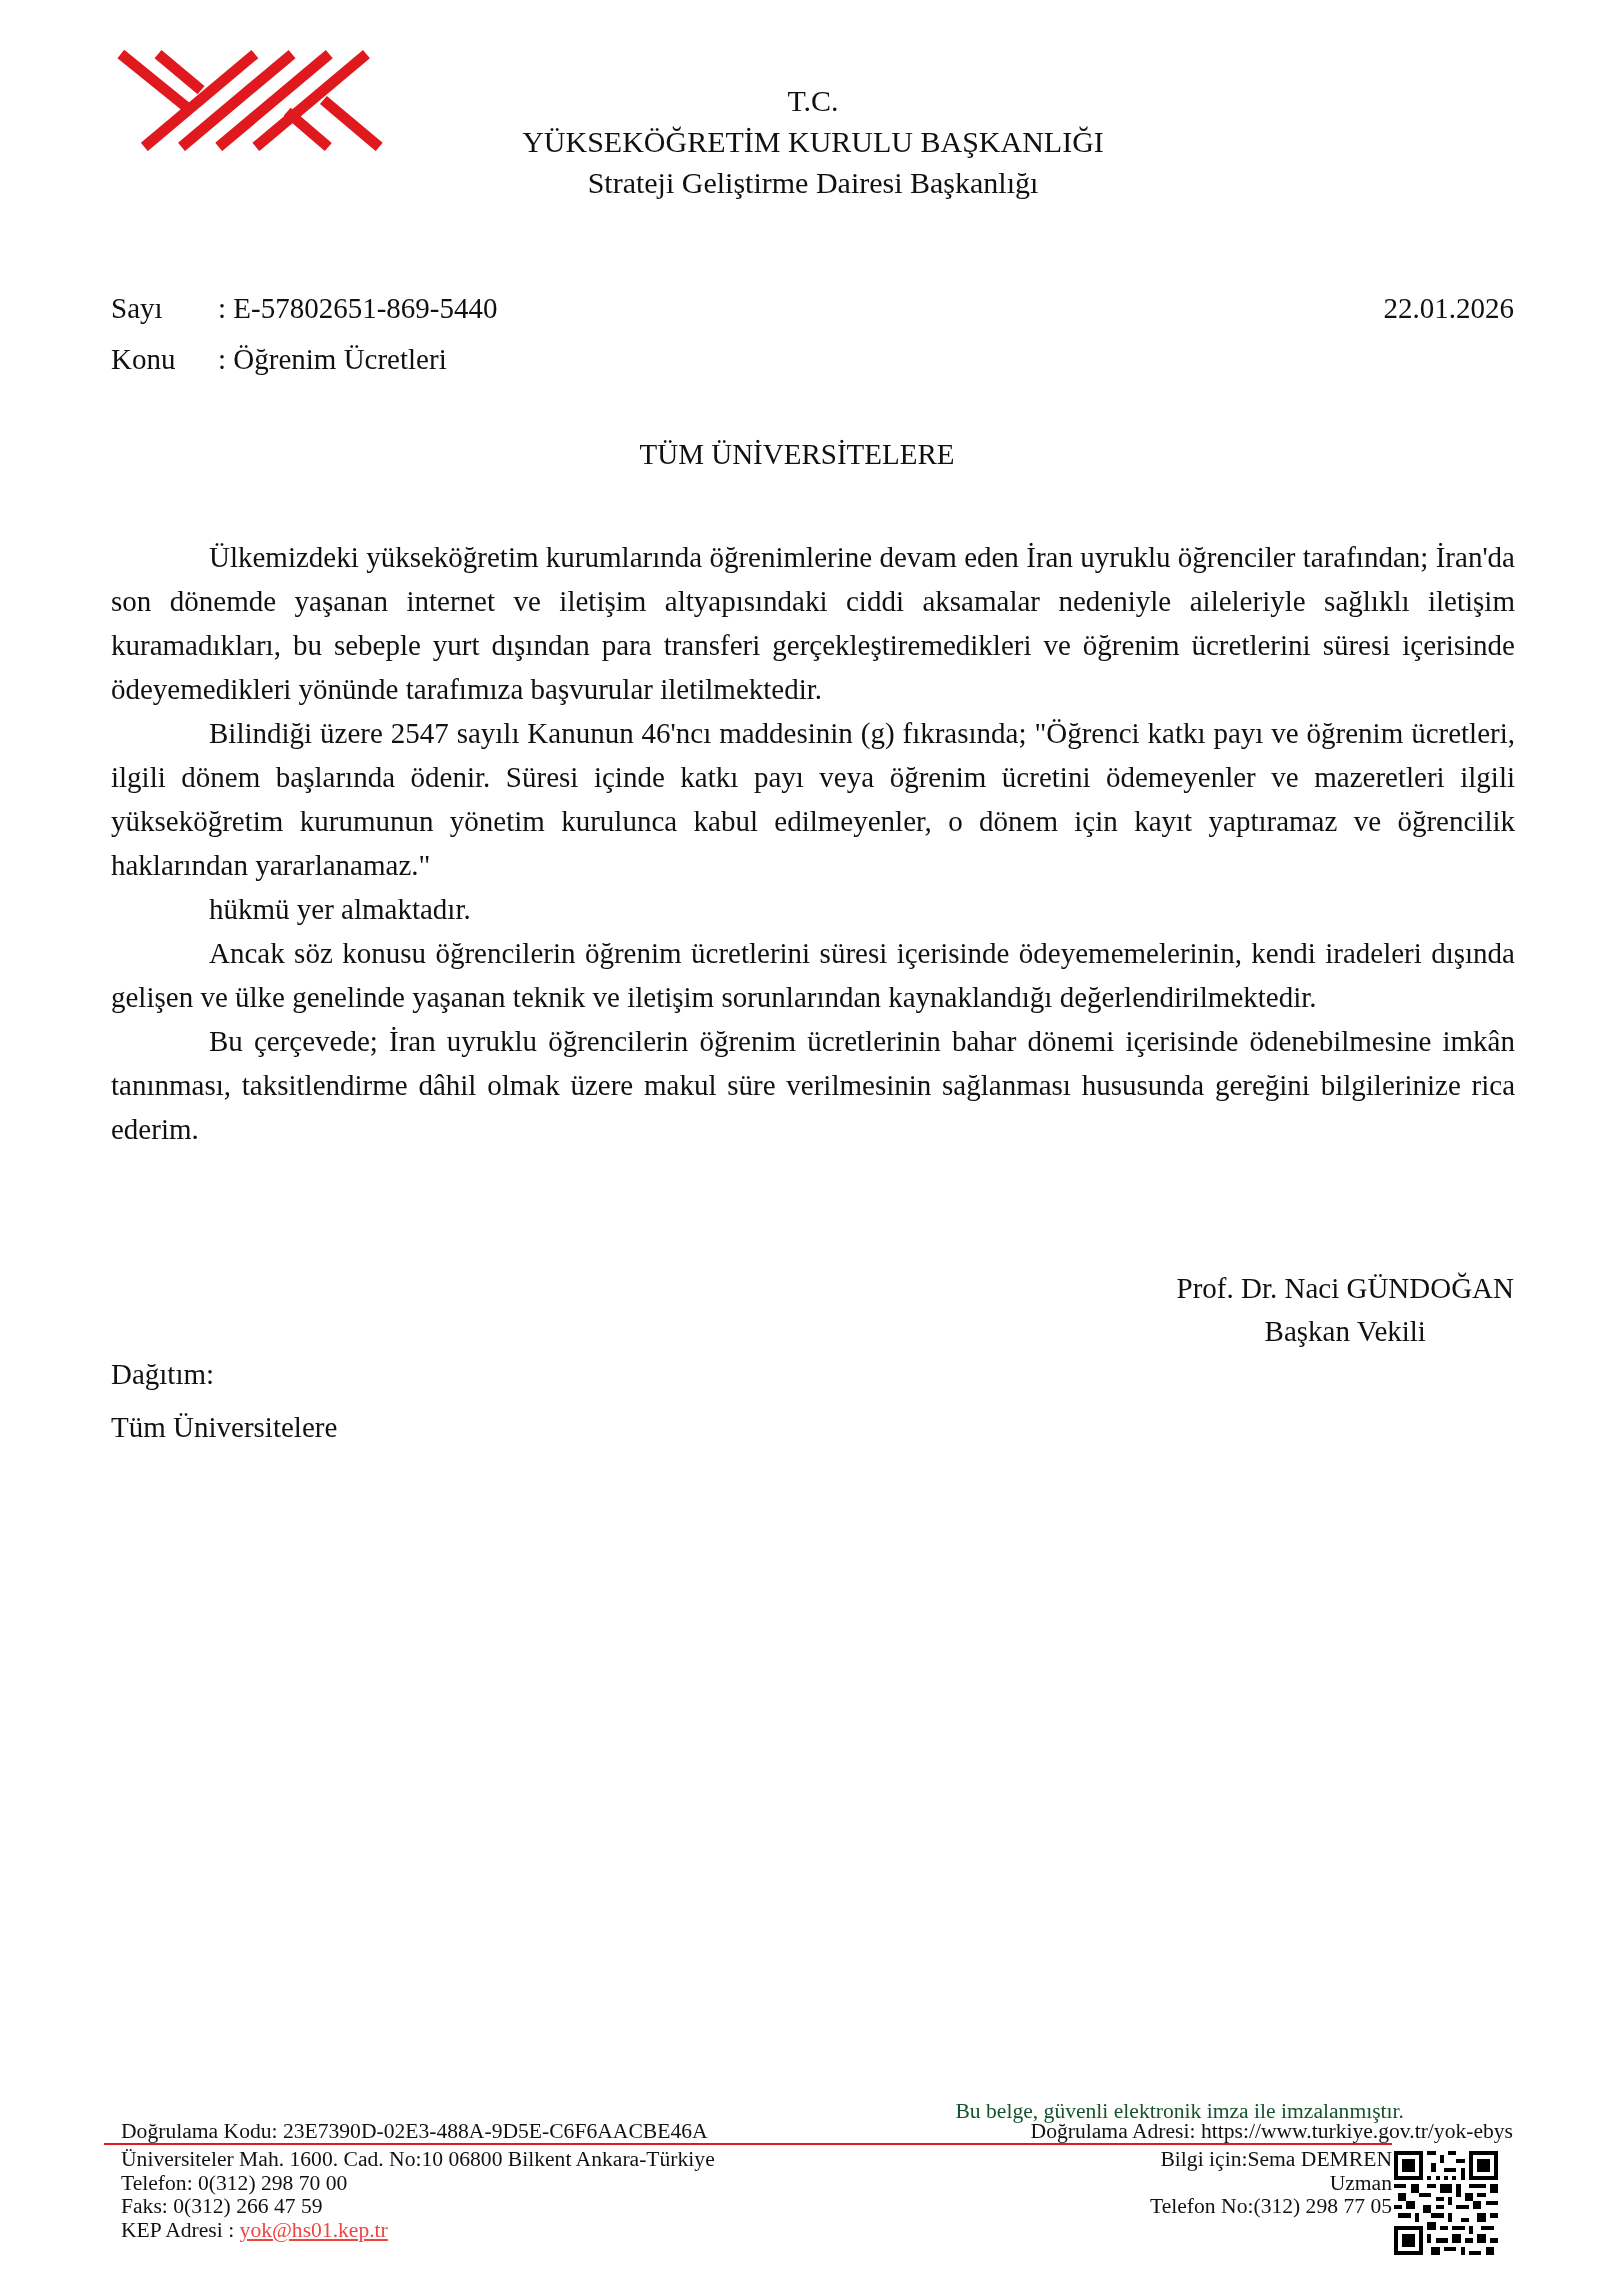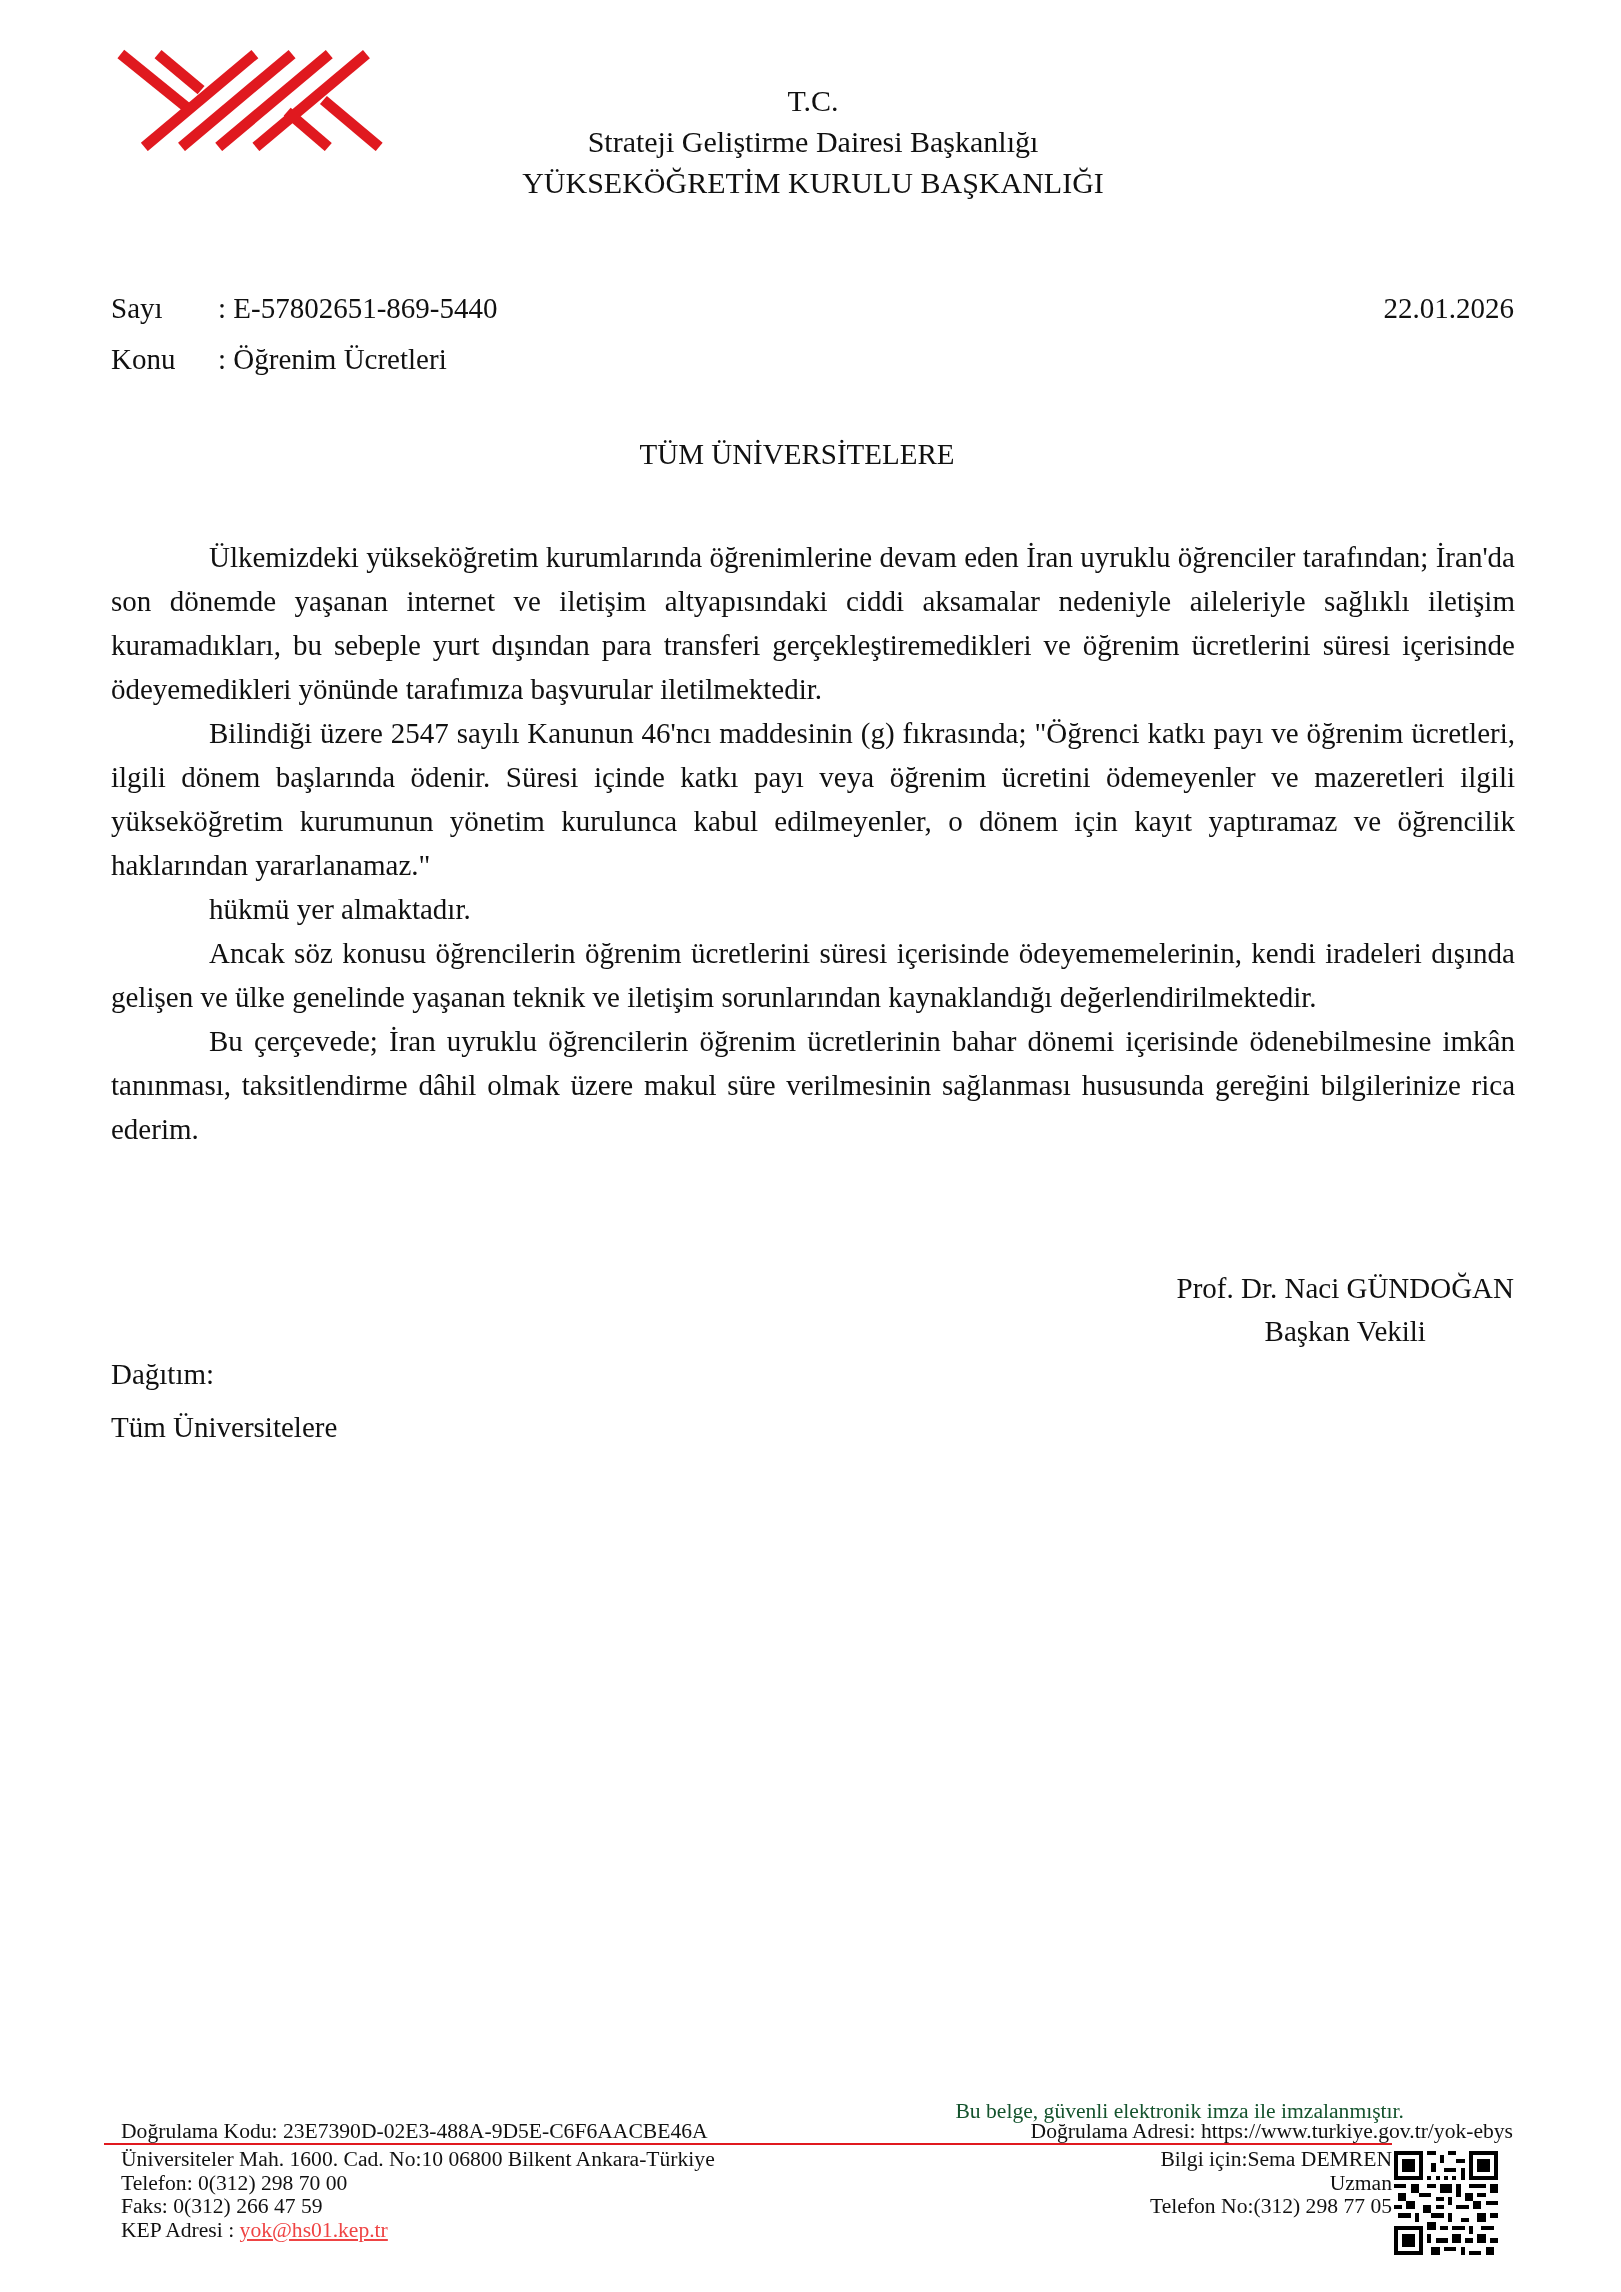--- a/index.html
+++ b/index.html
@@ -45,22 +45,22 @@
       <line x1="259" y1="5" x2="146" y2="100"></line>
 
       <line x1="215" y1="52" x2="272" y2="100"></line>
       <line x1="178" y1="64" x2="220" y2="100"></line>
     </g>
   </svg>
 </div>
 
 <div class="abs head-block">
   <div>T.C.</div>
+  <div>YÜKSEKÖĞRETİM KURULU BAŞKANLIĞI</div>
   <div>Strateji Geliştirme Dairesi Başkanlığı</div>
-  <div>YÜKSEKÖĞRETİM KURULU BAŞKANLIĞI</div>
 </div>
 
 <div class="abs meta" style="left:0; top:292px; width:1621px; height:39px;">
   <span class="meta-label">Sayı</span>
   <span class="meta-value">: E-57802651-869-5440</span>
   <span class="date">22.01.2026</span>
 </div>
 <div class="abs meta" style="left:0; top:343px; width:1621px; height:39px;">
   <span class="meta-label">Konu</span>
   <span class="meta-value">: Öğrenim Ücretleri</span>

